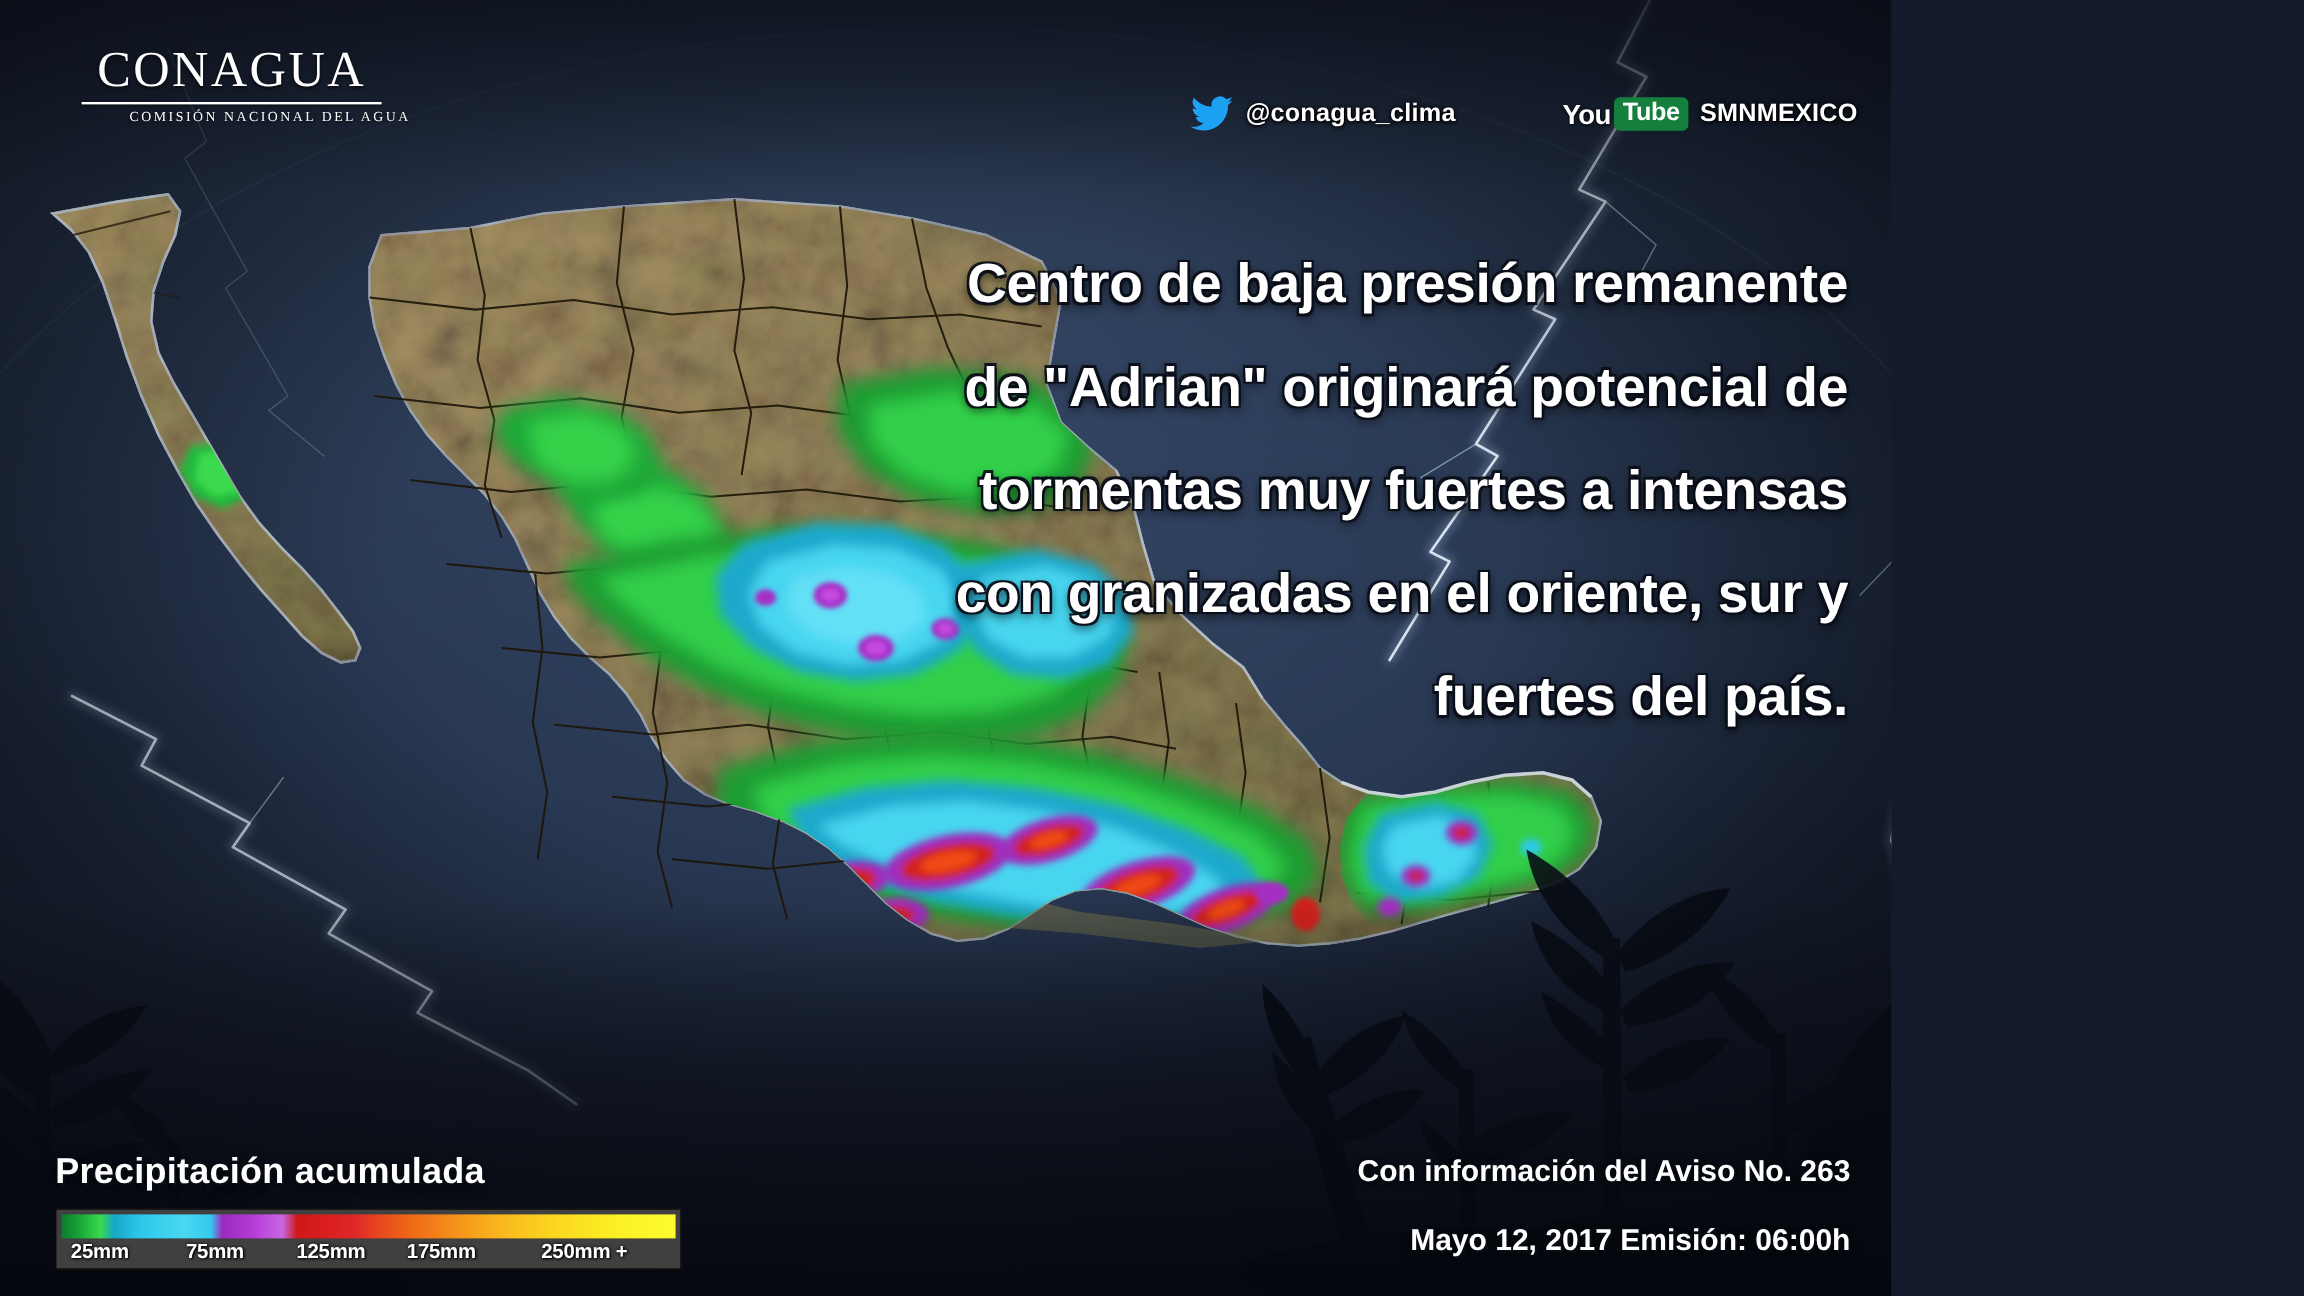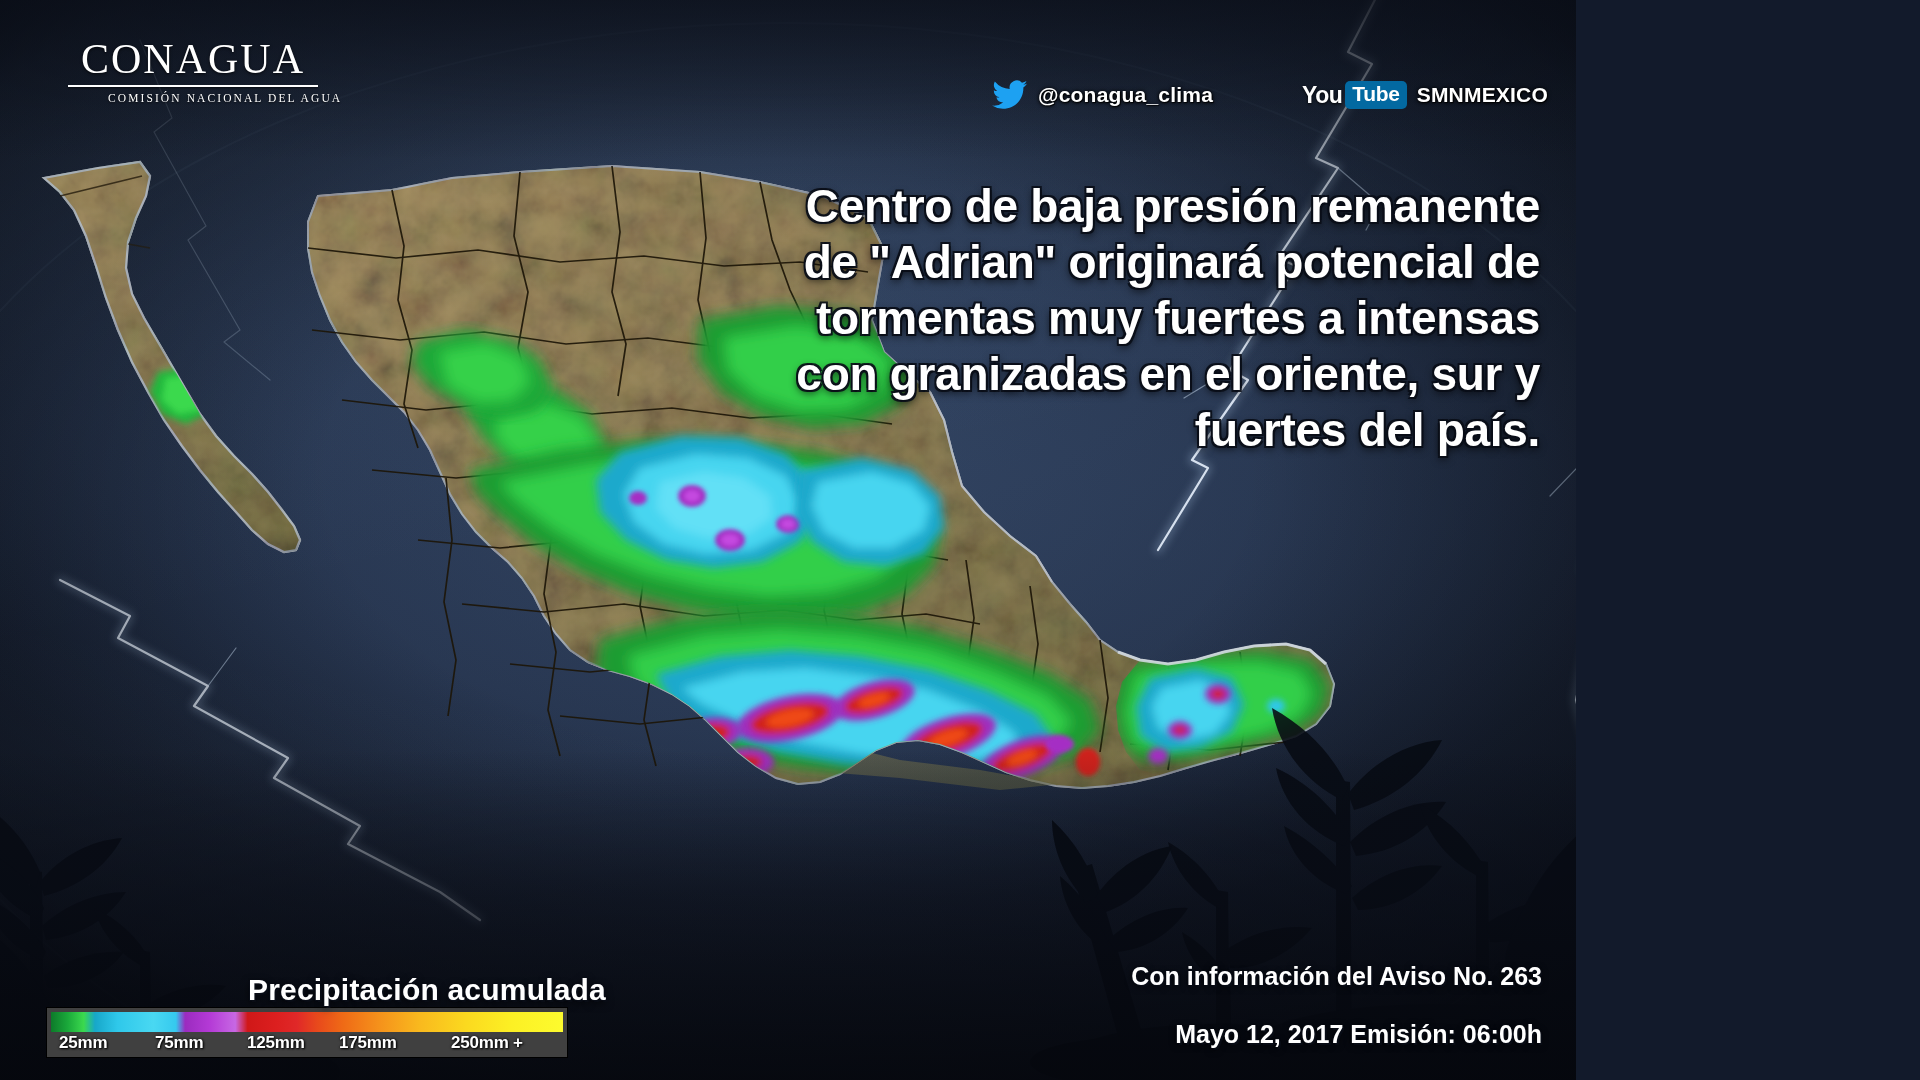--- a/index.html
+++ b/index.html
@@ -110,51 +110,51 @@
   .yt-logo {
     display:flex; align-items:center; gap:3px;
   }
   .yt-you {
     color:#fff; font-size:23px; font-weight:bold; font-style:normal;
     letter-spacing:-.5px;
     text-shadow:0 1px 3px rgba(0,0,0,.9);
     margin-left:43px;
   }
   .yt-tube {
-    background:#0369a1; color:#fff; font-size:21px; font-weight:bold;
+    background:#15803d; color:#fff; font-size:21px; font-weight:bold;
     padding:1px 7px 3px; border-radius:5px; letter-spacing:-.3px;
   }
 
   
   #headline {
     position:absolute; right:36px; top:178px;
     width:880px; text-align:right;
     color:#fff;
     font-size:46px; font-weight:bold; line-height:1.22;
     letter-spacing:-.3px;
     text-shadow:
       0 0 2px rgba(10,14,24,.95),
       2px 2px 0 rgba(10,14,24,.9),
       -2px 2px 0 rgba(10,14,24,.9),
       2px -2px 0 rgba(10,14,24,.9),
       -2px -2px 0 rgba(10,14,24,.9),
       0 3px 9px rgba(0,0,0,.85);
   }
-  #headline .ln { display:block; white-space:nowrap; }
+  #headline .ln { display:block; white-space:nowrap;margin-top:30px; }
 
   
   #legend { position:absolute; left:46px; bottom:22px; width:560px; }
   #legend .title {
     color:#fff; font-size:30px; font-weight:bold; letter-spacing:.2px;
+    margin-bottom:13px;
     text-shadow:
       0 0 2px rgba(10,14,24,.9),
       2px 2px 0 rgba(10,14,24,.85),
       -1px 1px 0 rgba(10,14,24,.85),
       0 3px 8px rgba(0,0,0,.8);
-    text-align: right;
   }
   .legend-box {
     background:#404040;
     padding:4px 4px 2px;
     border:1px solid #000;
     width:522px;
   }
   .legend-bar {
     height:20px; width:100%;
     background:linear-gradient(90deg,

